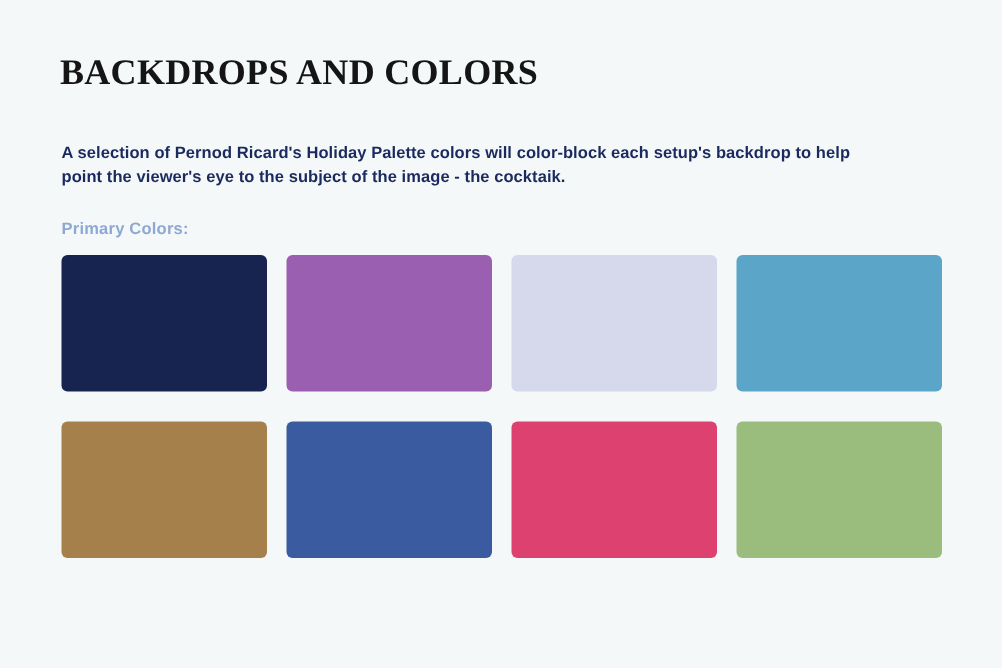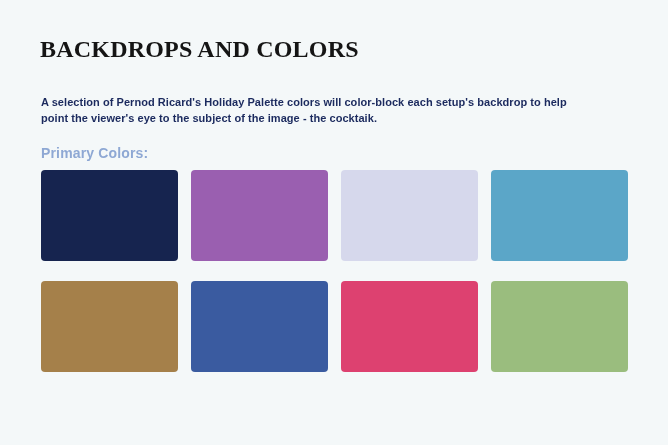--- a/index.html
+++ b/index.html
@@ -40,21 +40,21 @@
     font-size: 11px;
     line-height: 15.5px;
     font-weight: bold;
     color: #1b2a5e;
     letter-spacing: 0.05px;
   }
   .section-label {
     position: absolute;
     left: 41px;
     top: 146px;
-    font-size: 14px;
+    font-size: 11px;
     line-height: 14px;
     font-weight: bold;
     color: #8ea8d4;
     letter-spacing: 0.15px;
   }
   .swatch-grid {
     position: absolute;
     left: 41px;
     top: 170px;
     width: 587px;

